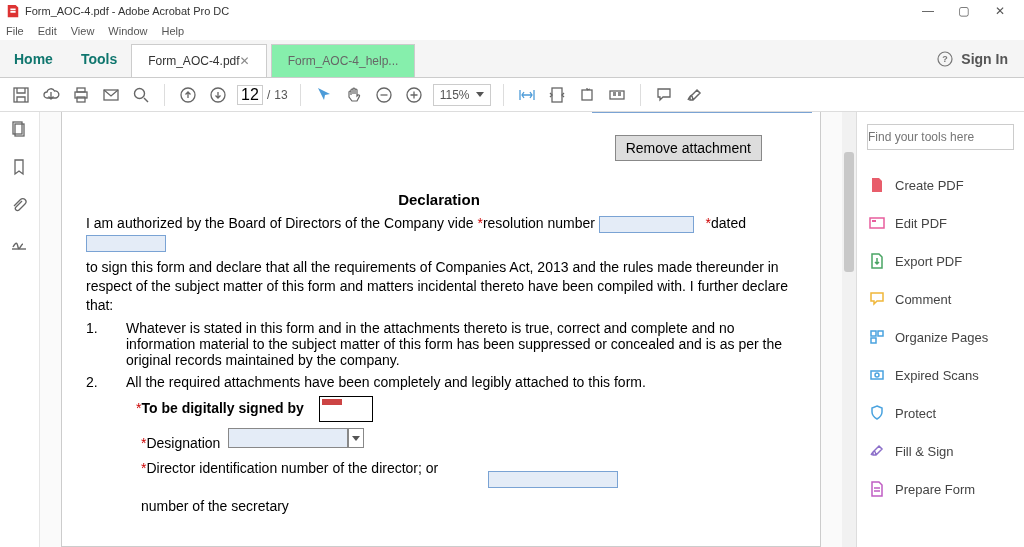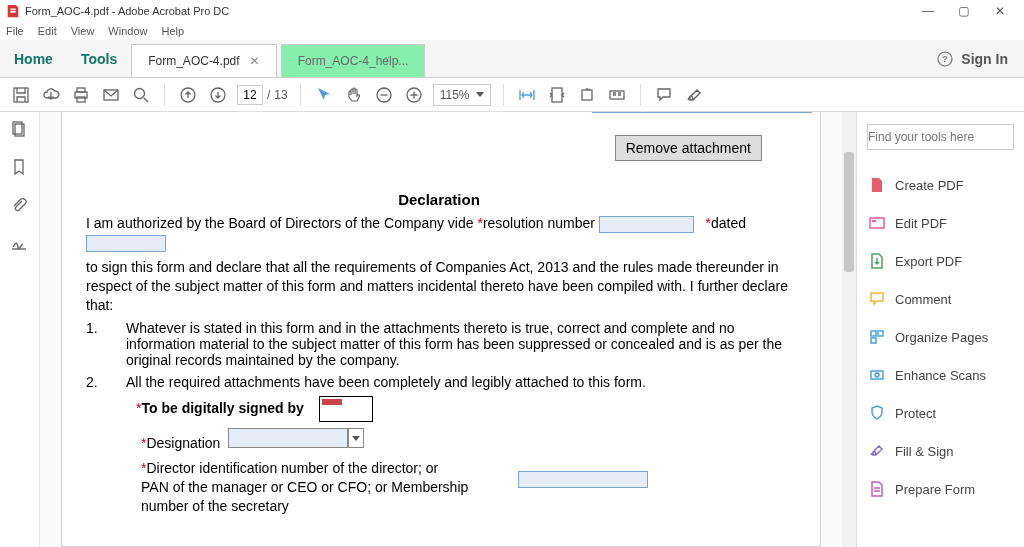--- a/index.html
+++ b/index.html
@@ -7,31 +7,31 @@
   
   .title-bar { height: 22px; display: flex; align-items: center; padding: 8px 6px; font-size: 11px; background:#fff; }
   .title-bar .app-icon { width: 14px; height: 14px; margin-right: 5px; }
   .title-bar .spacer { flex: 1; }
   .title-bar .win-btn { width: 36px; text-align: center; font-size: 12px; color:#555; }
 
   .menu-bar { height: 18px; display: flex; align-items: center; padding: 0 6px; font-size: 11px; color:#555; gap: 14px; }
 
   .top-bar { height: 38px; background: #f5f5f5; border-bottom: 1px solid #ccc; display:flex; align-items:stretch; }
   .top-bar .btn { padding: 0 14px; display:flex; align-items:center; font-size: 14px; font-weight:600; color:#0f766e; }
-  .tab { padding: 0 16px; display:flex; align-items:center; font-size:12px; background:#fff; border:1px solid #ccc; border-bottom:none; margin-top:4px; margin-right:4px; gap:10px; }
+  .tab { padding: 9px 16px; display:flex; align-items:flex-end; font-size:12px; background:#fff; border:1px solid #ccc; border-bottom:none; margin-top:4px; margin-right:4px; }
   .tab .close { color:#888; font-size: 12px; }
   .tab.inactive { background:#86efac; color:#666; }
   .top-bar .spacer { flex:1; }
   .top-bar .signin { padding: 0 16px; display:flex; align-items:center; font-size:14px; font-weight:600; color:#555; gap:8px; }
 
   .tool-bar { height: 34px; border-bottom:1px solid #ddd; display:flex; align-items:center; padding:0 10px; gap:8px; color:#555; }
   .tool-bar .sep { width:1px; height:22px; background:#ddd; margin:0 4px; }
   .tb-btn { width:22px; height:22px; display:flex; align-items:center; justify-content:center; }
   .page-box { display:flex; align-items:center; font-size:12px; gap:4px; }
-  .page-box input { width:26px; height:20px; text-align:center; font-size:12px; border:1px solid #ccc; }
+  .page-box input { width:26px; height:20px; text-align:center; font-size:16px; border:1px solid #ccc; }
   .zoom-box { display:flex; align-items:center; border:1px solid #ccc; height:22px; padding:0 6px; font-size:12px; gap:6px; }
 
   .main { display:flex; height: 435px; }
   .left-rail { width:40px; border-right:1px solid #e5e5e5; display:flex; flex-direction:column; align-items:center; padding-top:8px; gap:18px; color:#555; }
   .rail-btn { width:20px; height:20px; }
 
   .doc-area { flex:1; background:#fafafa; overflow:hidden; position:relative; display:flex; justify-content:center; }
   .page { width:760px; background:#fff; border:1px solid #ccc; padding: 0 28px 40px 24px; font-family: Arial, sans-serif; color:#000; margin-top:-8px; }
   .remove-attach-wrap { display:flex; justify-content:flex-end; padding: 30px 30px 30px 0; }
   .remove-attach { border:1px solid #888; background:#ddd; padding:4px 10px; font-size:14px; }
@@ -280,21 +280,21 @@
         &nbsp;<span style="display:inline-flex;align-items:center;">
             <span class="desig-sel"></span>
             <span style="width:16px;height:20px;border:1px solid #888;display:inline-flex;align-items:center;justify-content:center;">
               <span class="caret-down"></span>
             </span>
           </span>
       </div>
       <div class="doc-text" style="padding-left:55px; display:flex; gap:50px; align-items:flex-start;">
         <div style="max-width:330px;">
           <span class="req">*</span><span>Director identification number of the director; or</span><br>
-          <span>PAN of the manager or CEO or CFO; or Membership</span><br>
+          <br>
           <span>number of the secretary</span>
         </div>
         <span class="pdf-field" style="width:130px;margin-top:12px;"></span>
       </div>
     </div>
   </div>
 
   <div class="scroll-track">
     <div class="scroll-thumb"></div>
   </div>
@@ -347,21 +347,21 @@
         </span>
         <span>Organize Pages</span>
       </div>
     <div class="rp-item">
         <span class="ic">
           <svg width="16" height="16" viewBox="0 0 16 16" fill="none" stroke="#4aa3df" stroke-width="1.5">
             <rect x="2" y="4" width="12" height="8"></rect>
             <circle cx="8" cy="8" r="2"></circle>
           </svg>
         </span>
-        <span>Enhance Scans</span>
+        <span>Expired Scans</span>
       </div>
     <div class="rp-item">
         <span class="ic">
           <svg width="16" height="16" viewBox="0 0 16 16" fill="none" stroke="#4aa3df" stroke-width="1.5">
             <path d="M8 1l5 2v4c0 4-5 7-5 7s-5-3-5-7V3z"></path>
           </svg>
         </span>
         <span>Protect</span>
       </div>
     <div class="rp-item">

